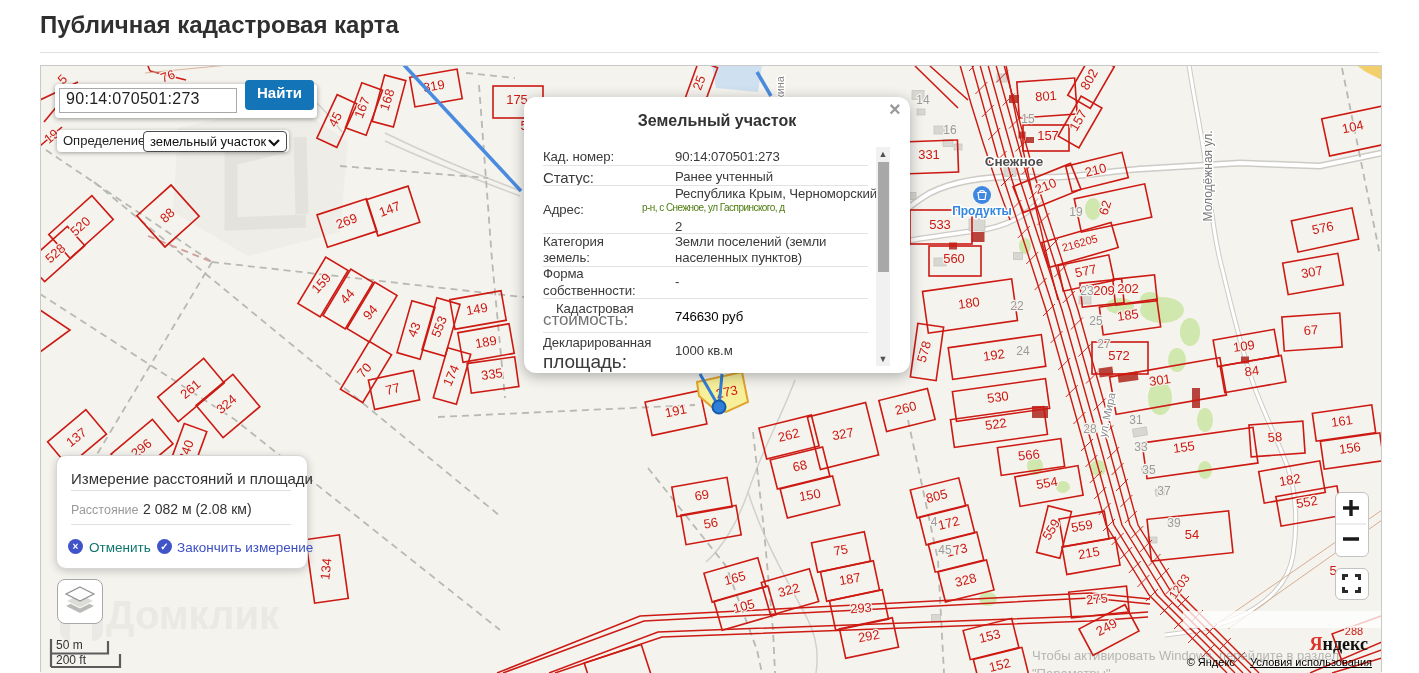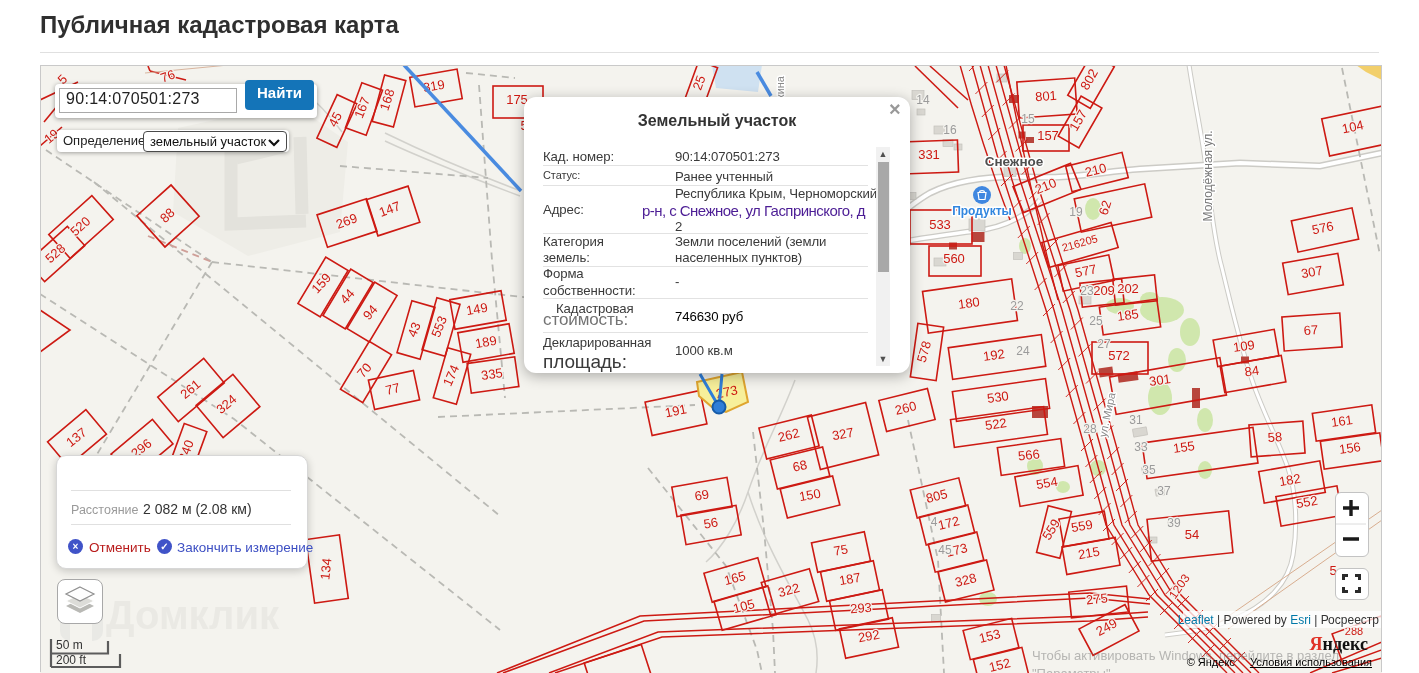--- a/index.html
+++ b/index.html
@@ -652,26 +652,26 @@
 <div style="position:absolute;left:110px;top:69px;font-size:13px;color:#111">земельный участок</div>
 <svg style="position:absolute;left:228px;top:74px" width="12" height="8">
       <path d="M1,1 L6,6 L11,1" stroke="#111" stroke-width="2.2" fill="none"></path>
     </svg>
 <div style="position:absolute;left:484px;top:32px;width:386px;height:276px;background:#fff;border-radius:12px;box-shadow:0 3px 14px rgba(0,0,0,0.3)"></div>
 <div style="position:absolute;left:484px;top:47px;width:386px;text-align:center;font-size:16px;font-weight:bold;color:#333">Земельный участок</div>
 <div style="position:absolute;left:849px;top:33px;font-size:20px;color:#999;font-weight:bold">×</div>
 <div style="position:absolute;left:503px;top:83.5px;font-size:13.2px;color:#3a3a3a;letter-spacing:-0.1px;white-space:nowrap">Кад. номер:</div>
 <div style="position:absolute;left:635px;top:83.5px;font-size:13.2px;color:#3a3a3a;letter-spacing:-0.1px;white-space:nowrap">90:14:070501:273</div>
 <div style="position:absolute;left:503px;top:100px;width:325px;height:1px;background:#e2e2e2"></div>
-<div style="position:absolute;left:503px;top:103.5px;font-size:11px;color:#3a3a3a;letter-spacing:-0.1px;white-space:nowrap">Статус:</div>
+<div style="position:absolute;left:503px;top:103.5px;font-size:15px;color:#3a3a3a;letter-spacing:-0.1px;white-space:nowrap">Статус:</div>
 <div style="position:absolute;left:635px;top:103.5px;font-size:13.2px;color:#3a3a3a;letter-spacing:-0.1px;white-space:nowrap">Ранее учтенный</div>
 <div style="position:absolute;left:503px;top:120px;width:325px;height:1px;background:#e2e2e2"></div>
 <div style="position:absolute;left:503px;top:137.0px;font-size:13.2px;color:#3a3a3a;letter-spacing:-0.1px;white-space:nowrap">Адрес:</div>
 <div style="position:absolute;left:635px;top:120.5px;font-size:13.2px;color:#3a3a3a;letter-spacing:-0.1px;white-space:nowrap">Республика Крым, Черноморский</div>
-<div style="position:absolute;left:602px;top:137.0px;font-size:15px;color:#4c1d95;letter-spacing:-0.55px;white-space:nowrap">р-н, с Снежное, ул Гаспринского, д</div>
+<div style="position:absolute;left:602px;top:137.0px;font-size:10px;color:#4d7c0f;letter-spacing:-0.55px;white-space:nowrap">р-н, с Снежное, ул Гаспринского, д</div>
 <div style="position:absolute;left:635px;top:153.5px;font-size:13.2px;color:#3a3a3a;letter-spacing:-0.1px;white-space:nowrap">2</div>
 <div style="position:absolute;left:503px;top:168px;width:325px;height:1px;background:#e2e2e2"></div>
 <div style="position:absolute;left:503px;top:168.5px;font-size:13.2px;color:#3a3a3a;letter-spacing:-0.1px;white-space:nowrap">Категория</div>
 <div style="position:absolute;left:503px;top:185.0px;font-size:13.2px;color:#3a3a3a;letter-spacing:-0.1px;white-space:nowrap">земель:</div>
 <div style="position:absolute;left:635px;top:168.5px;font-size:13.2px;color:#3a3a3a;letter-spacing:-0.1px;white-space:nowrap">Земли поселений (земли</div>
 <div style="position:absolute;left:635px;top:185.0px;font-size:13.2px;color:#3a3a3a;letter-spacing:-0.1px;white-space:nowrap">населенных пунктов)</div>
 <div style="position:absolute;left:503px;top:200.5px;width:325px;height:1px;background:#e2e2e2"></div>
 <div style="position:absolute;left:503px;top:201.0px;font-size:13.2px;color:#3a3a3a;letter-spacing:-0.1px;white-space:nowrap">Форма</div>
 <div style="position:absolute;left:503px;top:217.5px;font-size:13.2px;color:#3a3a3a;letter-spacing:-0.1px;white-space:nowrap">собственности:</div>
 <div style="position:absolute;left:635px;top:209.0px;font-size:13.2px;color:#3a3a3a;letter-spacing:-0.1px;white-space:nowrap">-</div>
@@ -681,26 +681,27 @@
 <div style="position:absolute;left:635px;top:243.5px;font-size:13.2px;color:#000000;letter-spacing:-0.1px;white-space:nowrap">746630 руб</div>
 <div style="position:absolute;left:503px;top:266.5px;width:325px;height:1px;background:#e2e2e2"></div>
 <div style="position:absolute;left:503px;top:269.5px;font-size:13.2px;color:#3a3a3a;letter-spacing:-0.1px;white-space:nowrap">Декларированная</div>
 <div style="position:absolute;left:503px;top:286.0px;font-size:19px;color:#3a3a3a;letter-spacing:-0.1px;white-space:nowrap">площадь:</div>
 <div style="position:absolute;left:635px;top:277.5px;font-size:13.2px;color:#3a3a3a;letter-spacing:-0.1px;white-space:nowrap">1000 кв.м</div>
 <div style="position:absolute;left:836px;top:82px;width:14px;height:219px;background:#f1f1f1"></div>
 <div style="position:absolute;left:836px;top:82px;width:14px;height:14px;background:#f1f1f1;font-size:9px;color:#505050;text-align:center;line-height:14px">▲</div>
 <div style="position:absolute;left:836px;top:287px;width:14px;height:14px;background:#f1f1f1;font-size:9px;color:#505050;text-align:center;line-height:14px">▼</div>
 <div style="position:absolute;left:837.5px;top:97px;width:11px;height:110px;background:#a8a8a8"></div>
 <div style="position:absolute;left:16px;top:390px;width:250px;height:112px;background:#fff;border:1px solid #d7d7d7;border-radius:10px;box-shadow:0 2px 8px rgba(0,0,0,0.2)"></div>
+<div style="position:absolute;left:31px;top:405px;font-size:15px;color:#333;white-space:nowrap">Измерение расстояний и площади</div>
 <div style="position:absolute;left:31px;top:424.5px;width:220px;height:1px;background:#e0e0e0"></div>
 <div style="position:absolute;left:31px;top:437.5px;font-size:12.5px;color:#9a9a9a">Расстояние</div>
 <div style="position:absolute;left:103px;top:436px;font-size:14px;color:#333;white-space:nowrap">2 082 м (2.08 км)</div>
 <div style="position:absolute;left:31px;top:458.5px;width:220px;height:1px;background:#e0e0e0"></div>
 <div style="position:absolute;left:28px;top:474px;width:15px;height:15px;border-radius:50%;background:#4053c8;color:#fff;font-size:10px;text-align:center;line-height:15px;font-weight:bold">×</div>
-<div style="position:absolute;left:49px;top:475px;font-size:13.5px;color:#b91c1c">Отменить</div>
+<div style="position:absolute;left:49px;top:475px;font-size:13.5px;color:#0f766e">Отменить</div>
 <div style="position:absolute;left:117px;top:474px;width:15px;height:15px;border-radius:50%;background:#4053c8;color:#fff;font-size:10px;text-align:center;line-height:15px;font-weight:bold">✓</div>
 <div style="position:absolute;left:137px;top:475px;font-size:13.5px;color:#3d4fc3">Закончить измерение</div>
 <div style="position:absolute;left:20px;top:533px;width:43px;height:43px;background:#e9e9e5;border-radius:10px"></div>
 <div style="position:absolute;left:30px;top:547px;width:22px;height:29px;background:#f4f3ee"></div>
 <div style="position:absolute;left:17px;top:514px;width:44px;height:43px;background:#fff;border:1px solid #a8a8a8;border-radius:8px">
 <svg width="38" height="34" style="position:absolute;left:3px;top:4px">
 <polygon points="19,15 33,22 19,29 5,22" fill="#b9b9b5"></polygon>
 <polygon points="19,10 33,17 19,24 5,17" fill="#dcdcd8" stroke="#fff" stroke-width="1"></polygon>
 <polygon points="19,3 33,10 19,17 5,10" fill="#fdfdfd" stroke="#909090" stroke-width="1.2"></polygon>
 </svg>
@@ -717,16 +718,15 @@
       <path d="M1,32 L31,32" stroke="#dcdcdc" stroke-width="1"></path>
     </svg>
 <div style="position:absolute;left:1295px;top:503px;width:32px;height:30px;background:#fff;border:1px solid #c3c3c3;border-radius:6px">
 <svg width="20" height="20" style="position:absolute;left:6px;top:5px">
 <path d="M1.5,6 L1.5,1.5 L6,1.5 M13,1.5 L17.5,1.5 L17.5,6 M17.5,13 L17.5,17.5 L13,17.5 M6,17.5 L1.5,17.5 L1.5,13" stroke="#2a2a2a" stroke-width="3" fill="none"></path>
 </svg>
     </div>
 <div style="position:absolute;left:992px;top:583px;font-size:13px;color:rgba(120,120,120,0.5);white-space:nowrap">Чтобы активировать Windows, перейдите в раздел</div>
 <div style="position:absolute;left:992px;top:601px;font-size:13px;color:rgba(120,120,120,0.5)">"Параметры".</div>
 <div style="position:absolute;left:1143px;top:546px;width:199px;height:17px;background:rgba(255,255,255,0.75)"></div>
-<div style="position:absolute;left:0;top:548px;width:1339px;text-align:right;font-size:12px;color:#333"><span style="color:#0078A8">Leaflet</span> | Powered by <span style="color:#0078A8">Esri</span> | Росреестр</div>
 <div style="position:absolute;right:14px;top:569px;font-size:18px;font-weight:bold;color:#111;font-family:'Liberation Serif',serif"><span style="color:#e03226">Я</span>ндекс</div>
 <div style="position:absolute;right:10px;top:591px;font-size:11px;color:#000;white-space:nowrap">© Яндекс <span style="text-decoration:underline;margin-left:12px">Условия использования</span></div>
 </div>
 <div id="mapborder"></div>
 </body></html>

